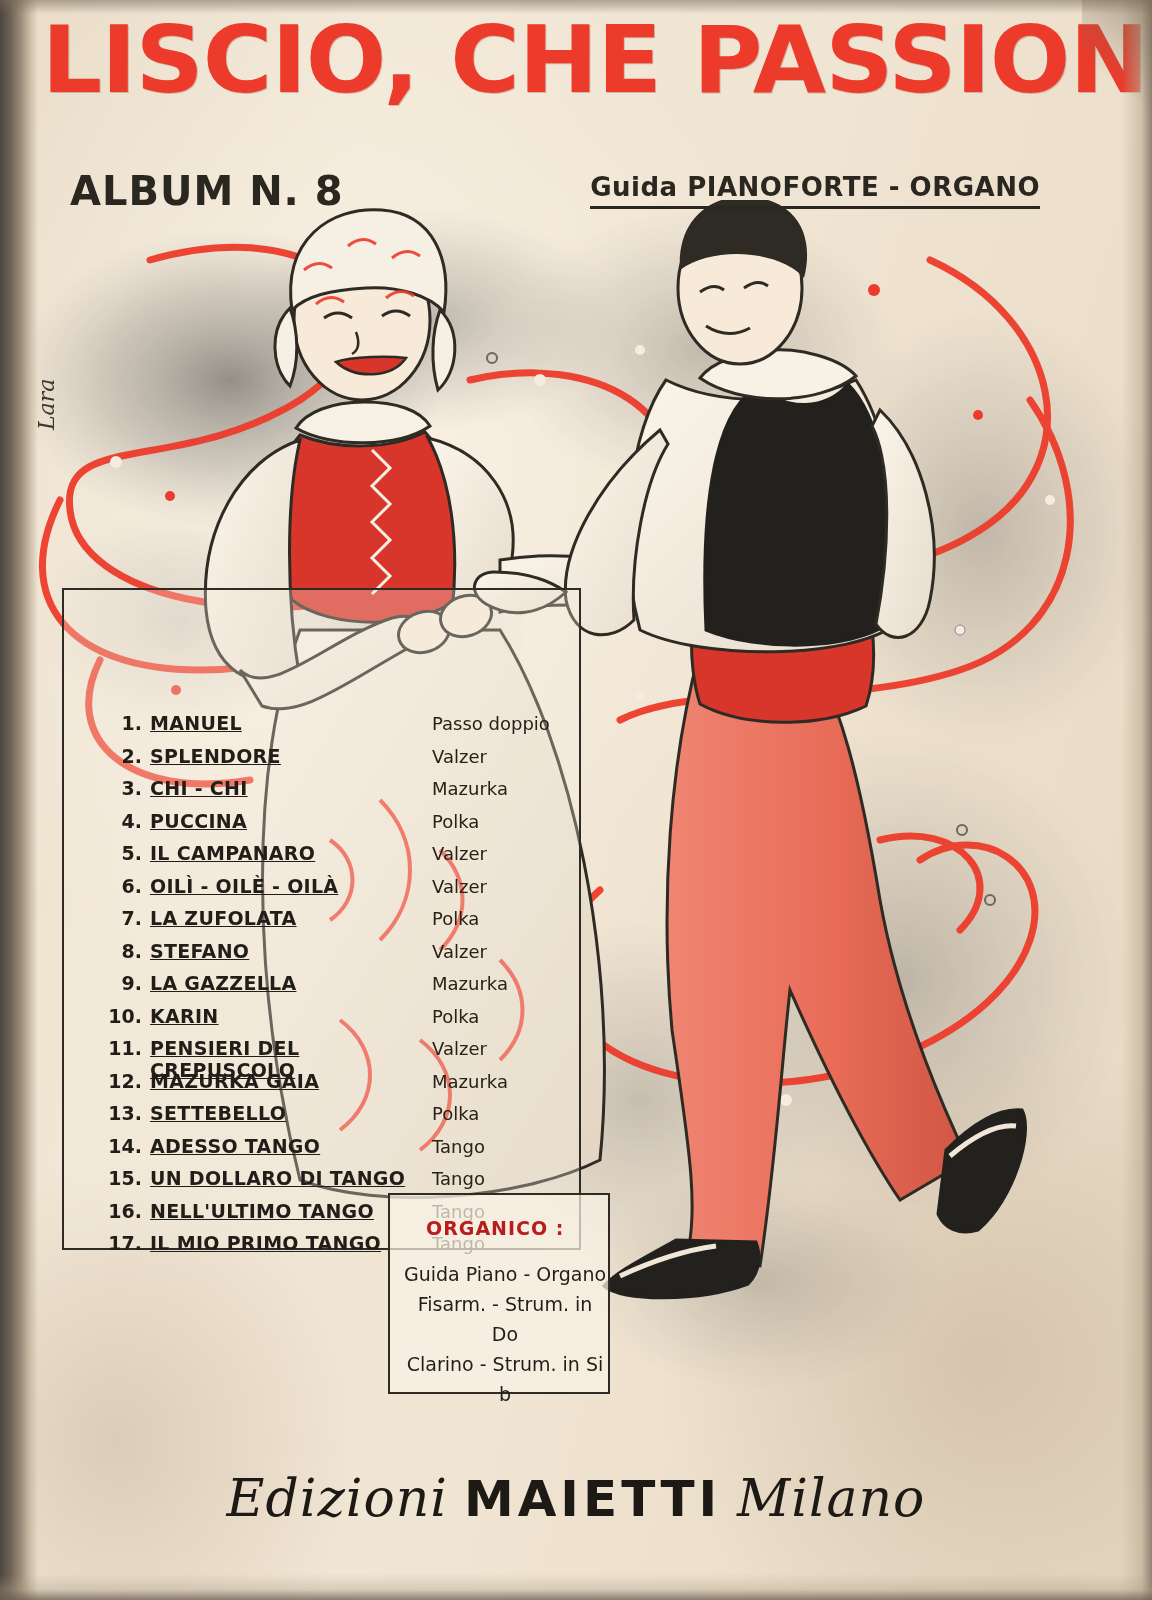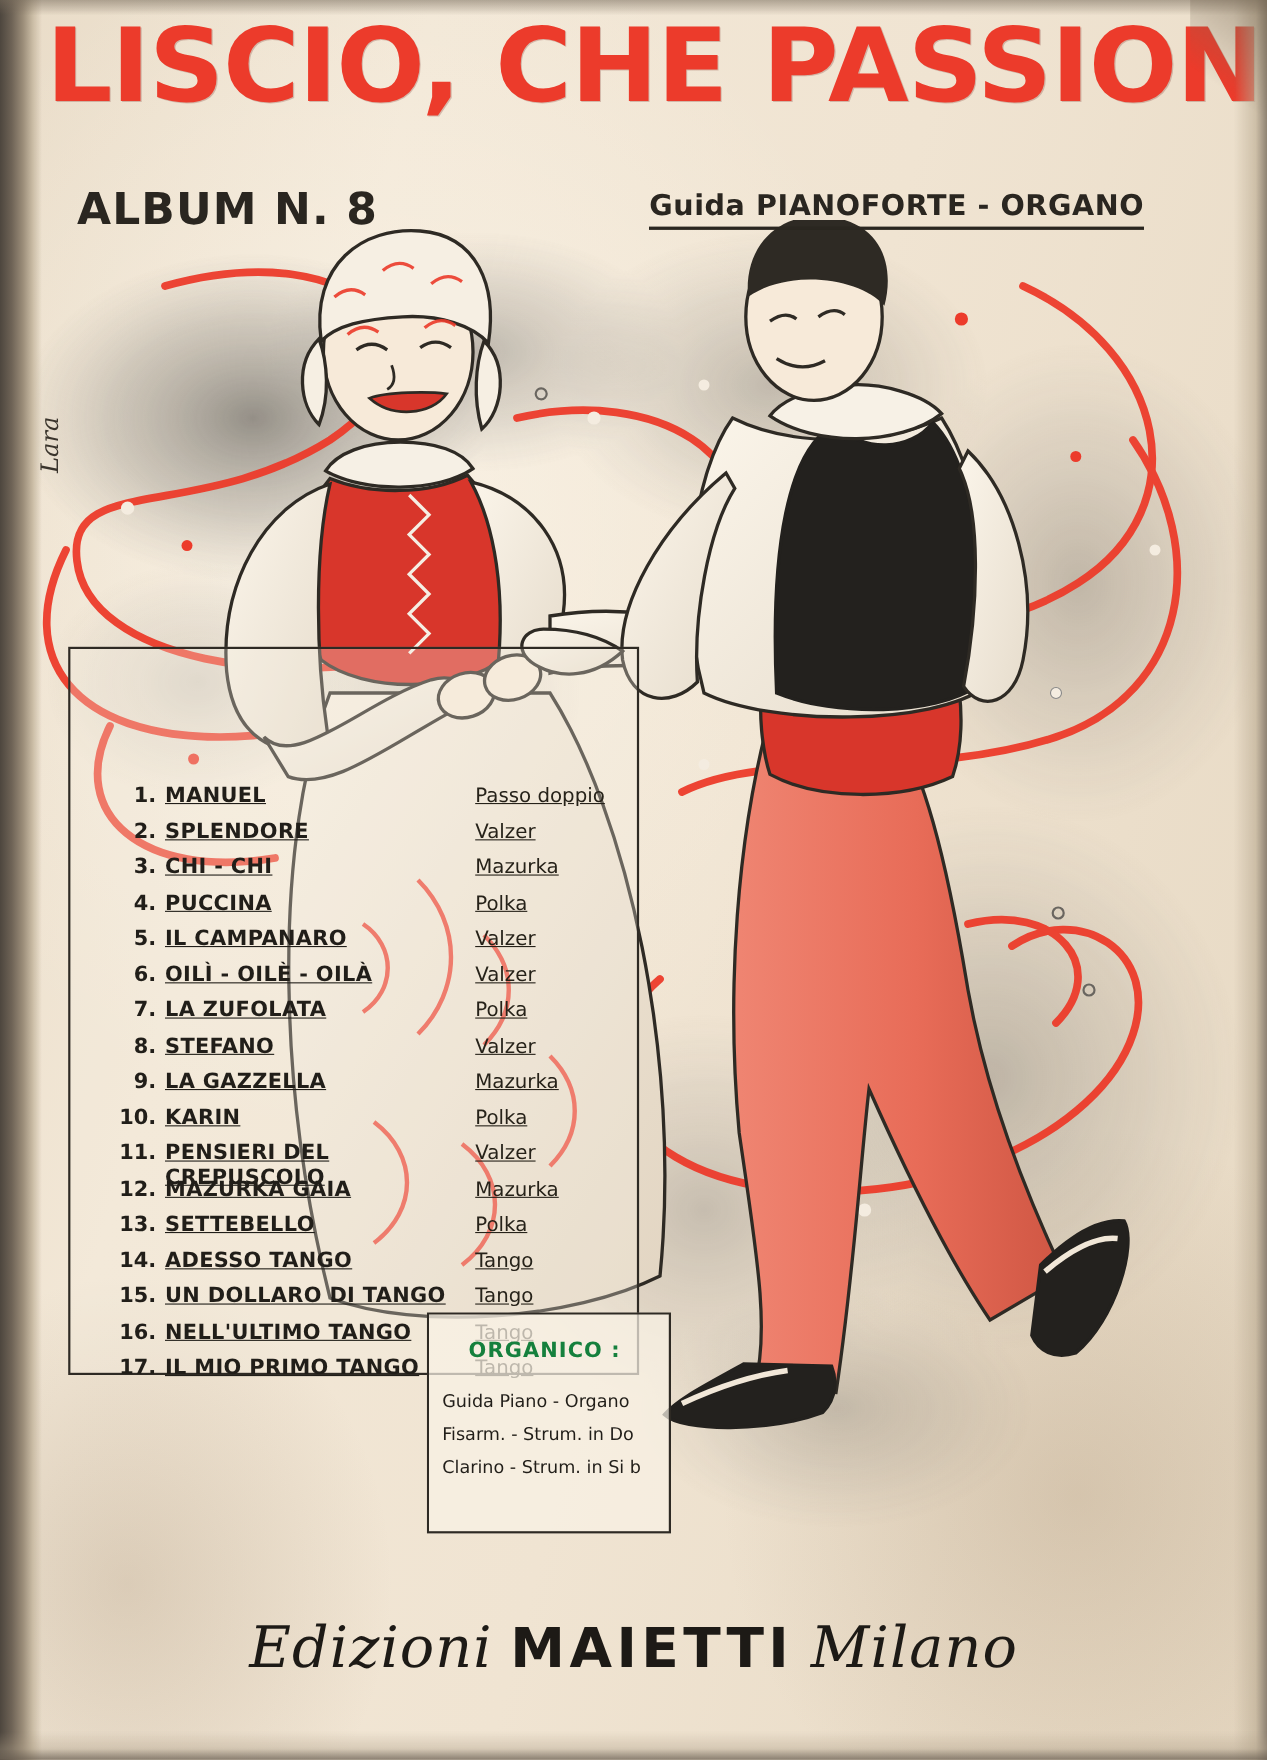--- a/index.html
+++ b/index.html
@@ -136,55 +136,54 @@
     font-family: "DejaVu Sans", sans-serif;
     font-weight: bold;
     font-size: 19px;
     letter-spacing: 0.3px;
     text-decoration: underline;
   }
   .t-genre {
     font-family: "DejaVu Sans", sans-serif;
     font-size: 18px;
     color: #262219;
-    text-decoration: underline;
   }
 
   
   .organico-box {
     position: absolute;
     left: 388px;
     top: 1193px;
     width: 218px;
     height: 197px;
     border: 2px solid #2e2a24;
     background: rgba(248,241,229,0.72);
   }
   .organico-title {
     position: absolute;
     left: 36px;
     top: 22px;
     font-family: "DejaVu Sans", sans-serif;
     font-weight: bold;
     font-size: 19px;
     letter-spacing: 1px;
-    color: #15803d;
+    color: #b91c1c;
   }
   .organico-list {
     position: absolute;
     left: 12px;
     top: 64px;
     width: 206px;
   }
   .organico-item {
     font-family: "DejaVu Sans", sans-serif;
-    font-size: 16px;
+    font-size: 19px;
     color: #211e19;
     line-height: 30px;
-    text-align: left;
+    text-align: center;
   }
 
   
   .publisher {
     position: absolute;
     left: 0;
     right: 0;
     bottom: 72px;
     text-align: center;
     color: #1d1a16;

